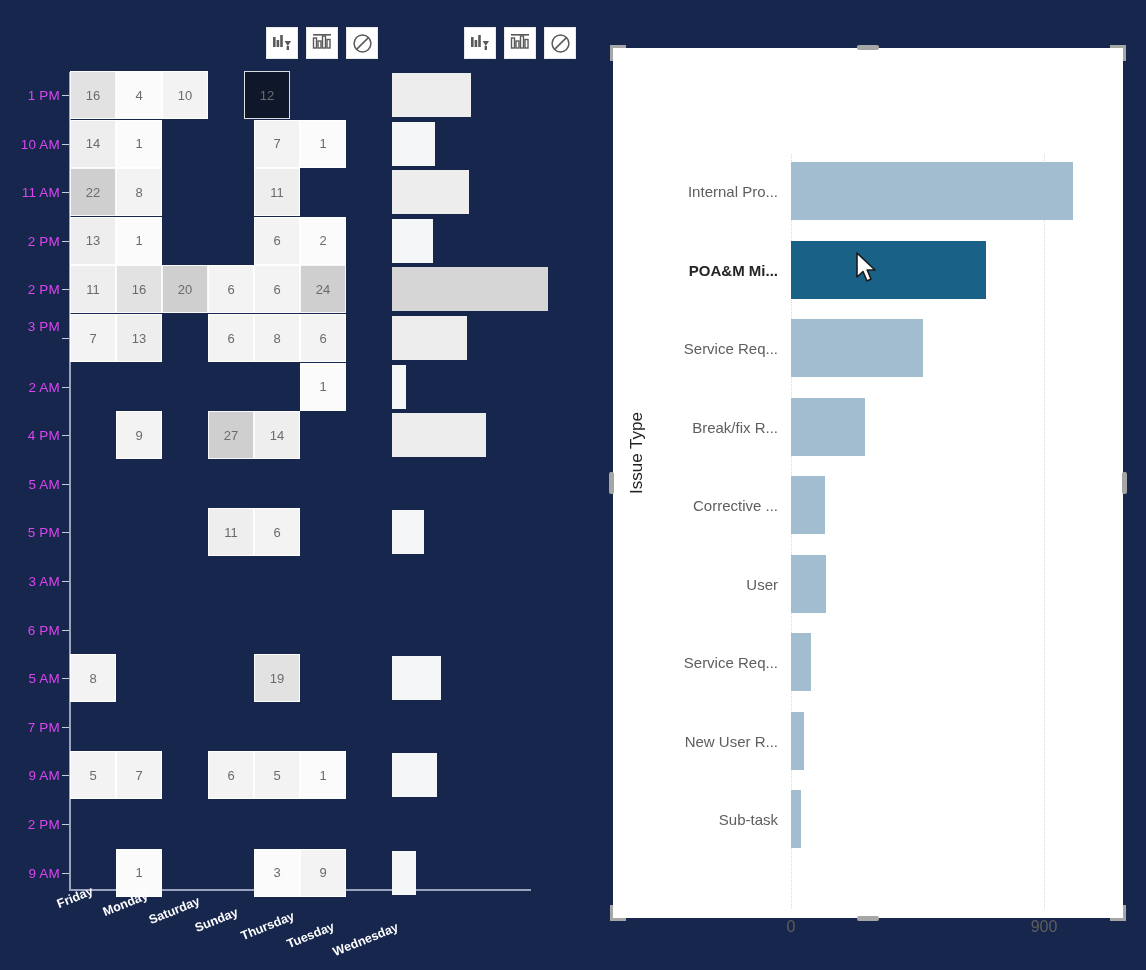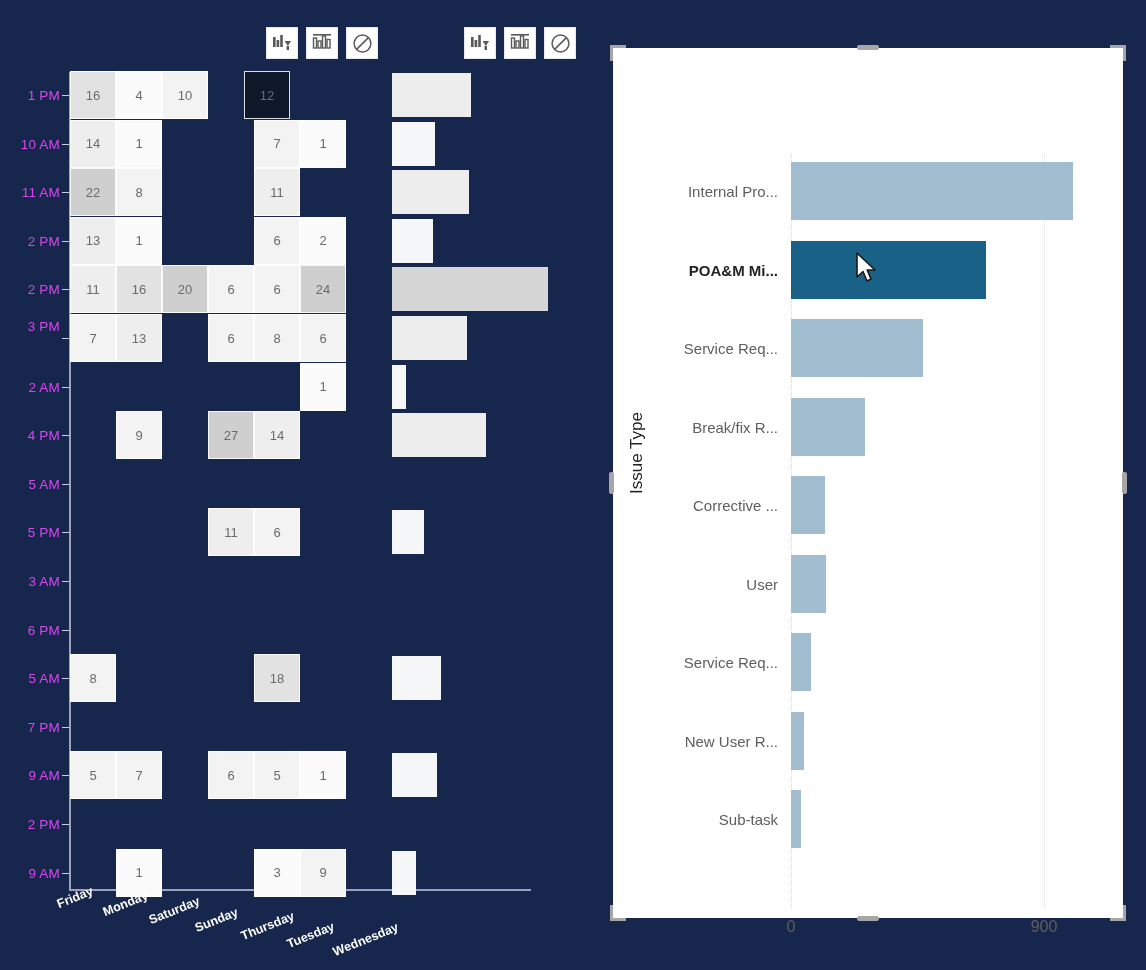--- a/index.html
+++ b/index.html
@@ -204,21 +204,21 @@
       <div class="cell" style="background: rgb(243, 243, 243); left: 208px; width: 46px; top: 314px; height: 48px;">6</div>
       <div class="cell" style="background: rgb(243, 243, 243); left: 254px; width: 46px; top: 314px; height: 48px;">8</div>
       <div class="cell" style="background: rgb(243, 243, 243); left: 300px; width: 46px; top: 314px; height: 48px;">6</div>
       <div class="cell" style="background: rgb(251, 251, 251); left: 300px; width: 46px; top: 362.6px; height: 48px;">1</div>
       <div class="cell" style="background: rgb(243, 243, 243); left: 116px; width: 46px; top: 411.2px; height: 48px;">9</div>
       <div class="cell" style="background: rgb(207, 207, 207); left: 208px; width: 46px; top: 411.2px; height: 48px;">27</div>
       <div class="cell" style="background: rgb(238, 238, 238); left: 254px; width: 46px; top: 411.2px; height: 48px;">14</div>
       <div class="cell" style="background: rgb(238, 238, 238); left: 208px; width: 46px; top: 508.4px; height: 48px;">11</div>
       <div class="cell" style="background: rgb(243, 243, 243); left: 254px; width: 46px; top: 508.4px; height: 48px;">6</div>
       <div class="cell" style="background: rgb(243, 243, 243); left: 70px; width: 46px; top: 654.2px; height: 48px;">8</div>
-      <div class="cell" style="background: rgb(226, 226, 226); left: 254px; width: 46px; top: 654.2px; height: 48px;">18</div>
+      <div class="cell" style="background: rgb(226, 226, 226); left: 254px; width: 46px; top: 654.2px; height: 48px;">19</div>
       <div class="cell" style="background: rgb(243, 243, 243); left: 70px; width: 46px; top: 751.4px; height: 48px;">5</div>
       <div class="cell" style="background: rgb(243, 243, 243); left: 116px; width: 46px; top: 751.4px; height: 48px;">7</div>
       <div class="cell" style="background: rgb(243, 243, 243); left: 208px; width: 46px; top: 751.4px; height: 48px;">6</div>
       <div class="cell" style="background: rgb(243, 243, 243); left: 254px; width: 46px; top: 751.4px; height: 48px;">5</div>
       <div class="cell" style="background: rgb(251, 251, 251); left: 300px; width: 46px; top: 751.4px; height: 48px;">1</div>
       <div class="cell" style="background: rgb(251, 251, 251); left: 116px; width: 46px; top: 848.6px; height: 48px;">1</div>
       <div class="cell" style="background: rgb(251, 251, 251); left: 254px; width: 46px; top: 848.6px; height: 48px;">3</div>
       <div class="cell" style="background: rgb(243, 243, 243); left: 300px; width: 46px; top: 848.6px; height: 48px;">9</div>
     </div>
   <div id="matrix-totals">

